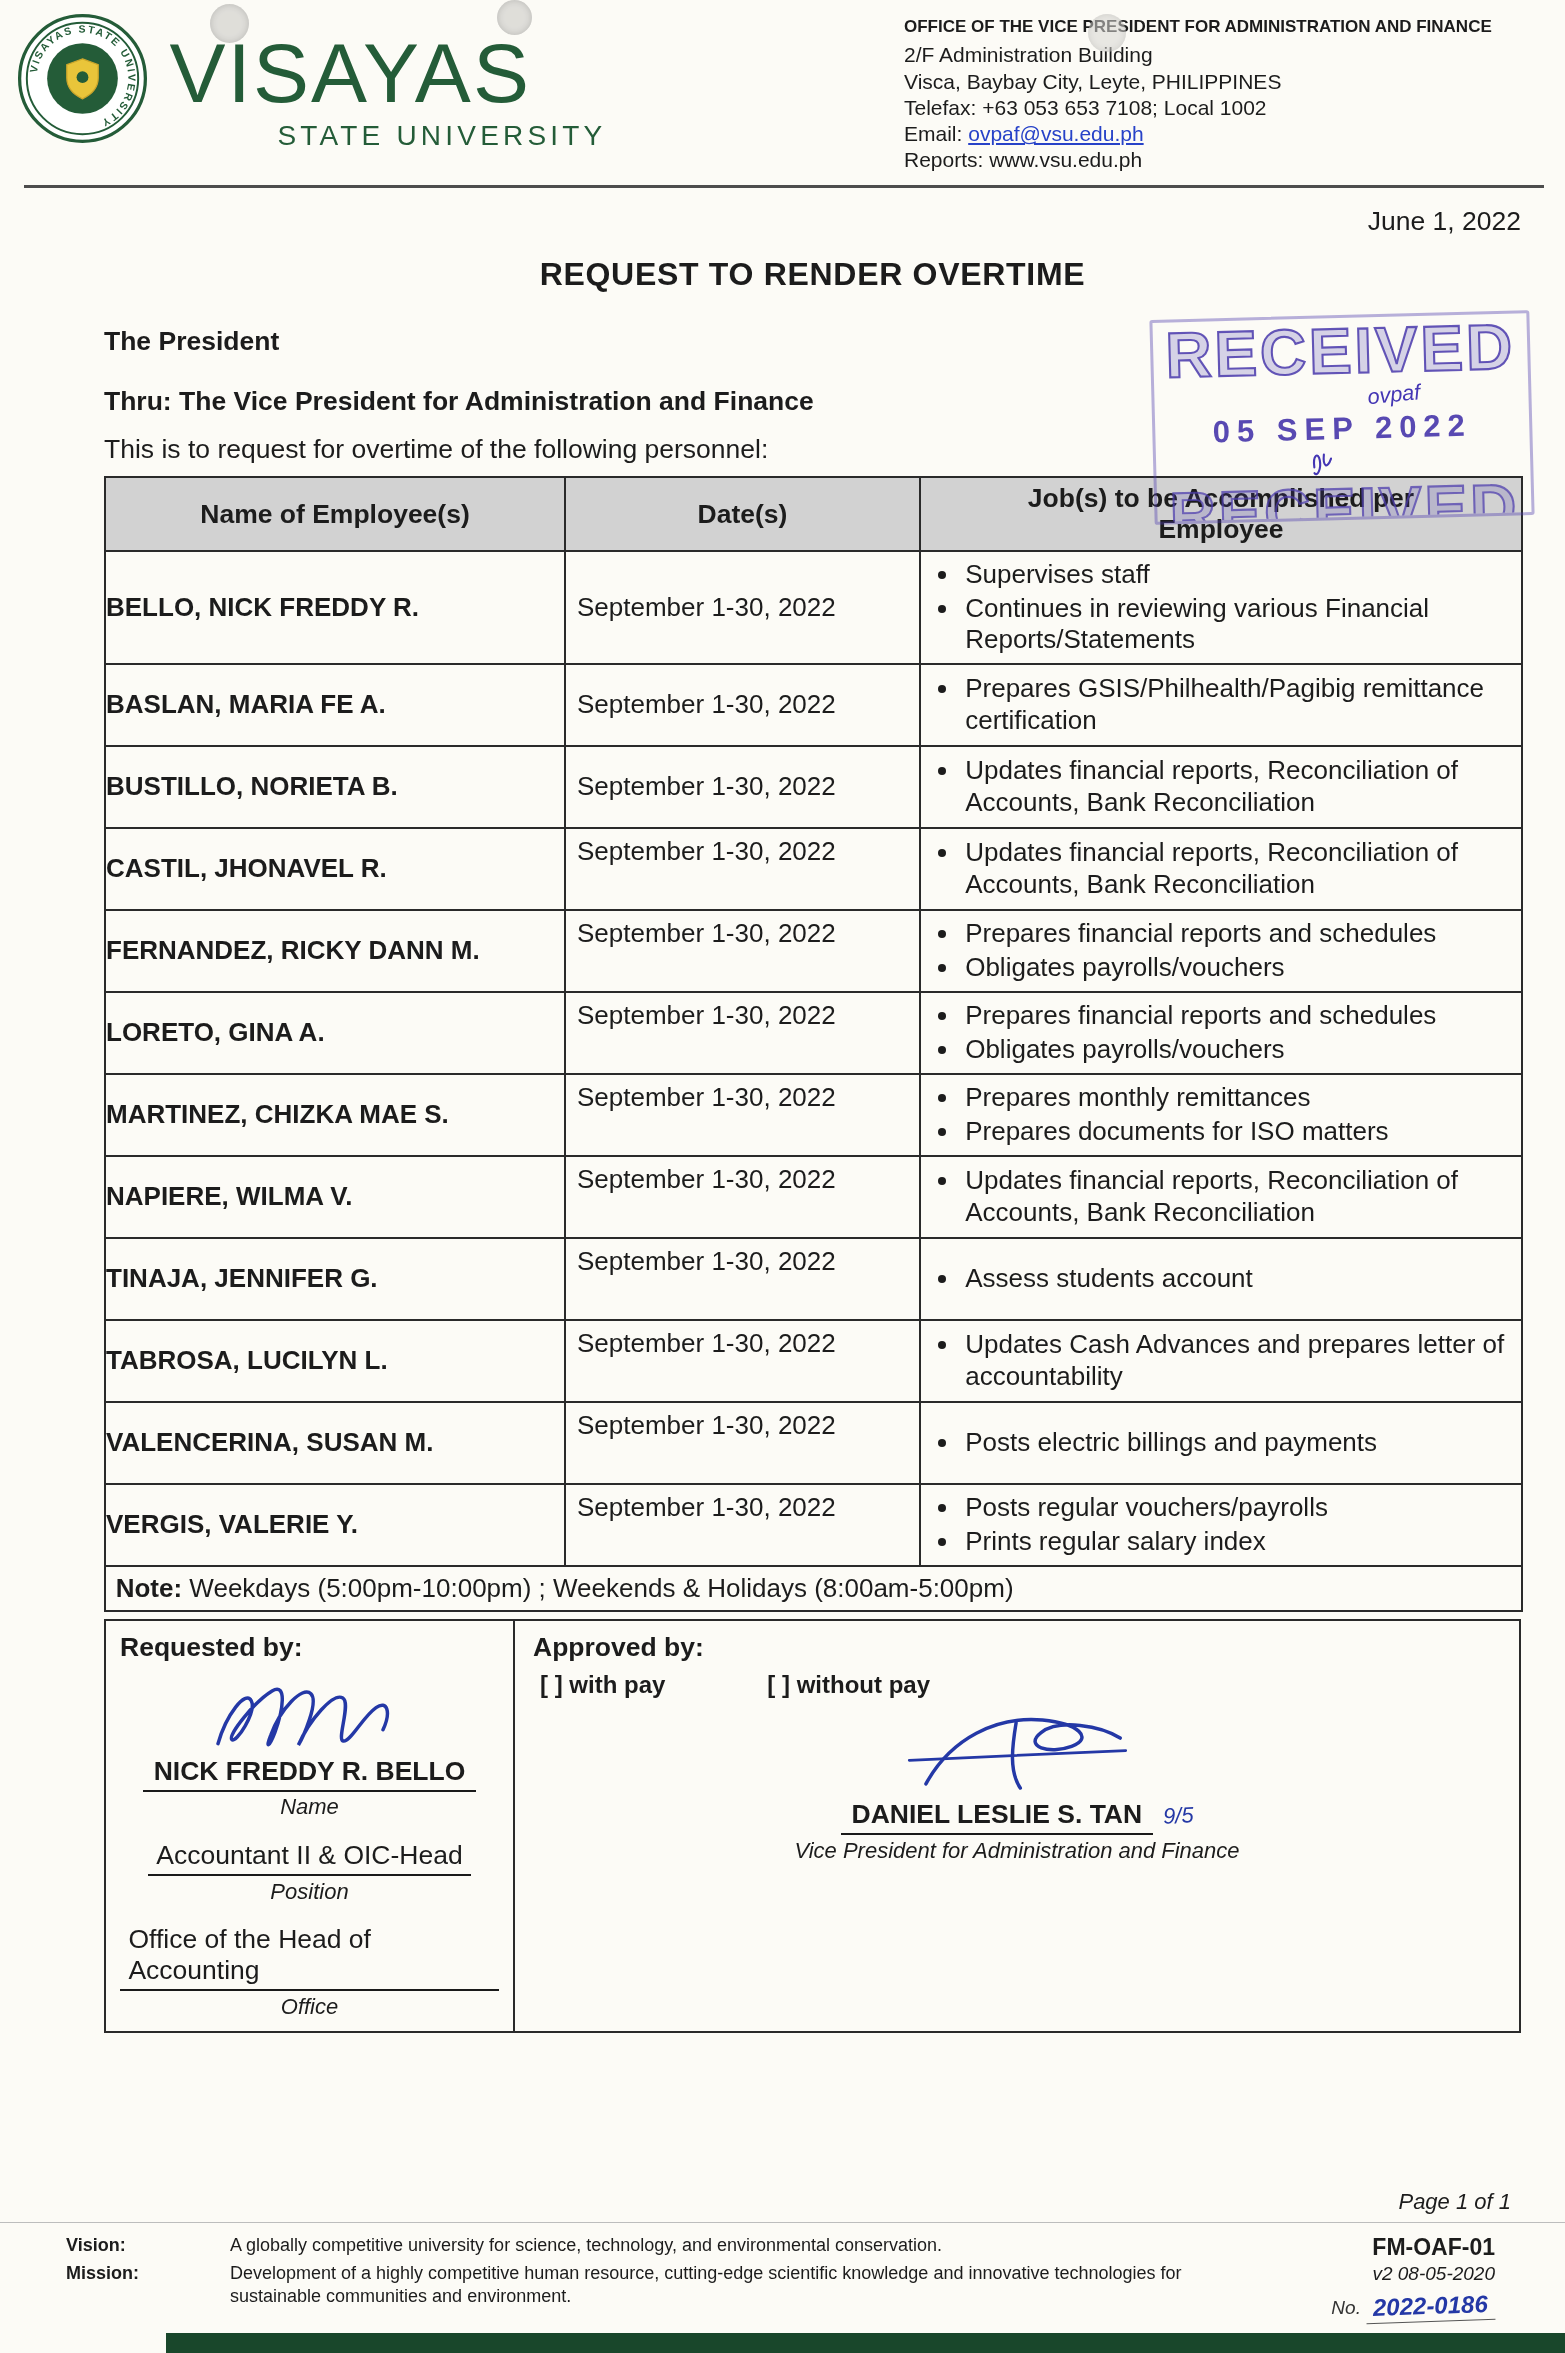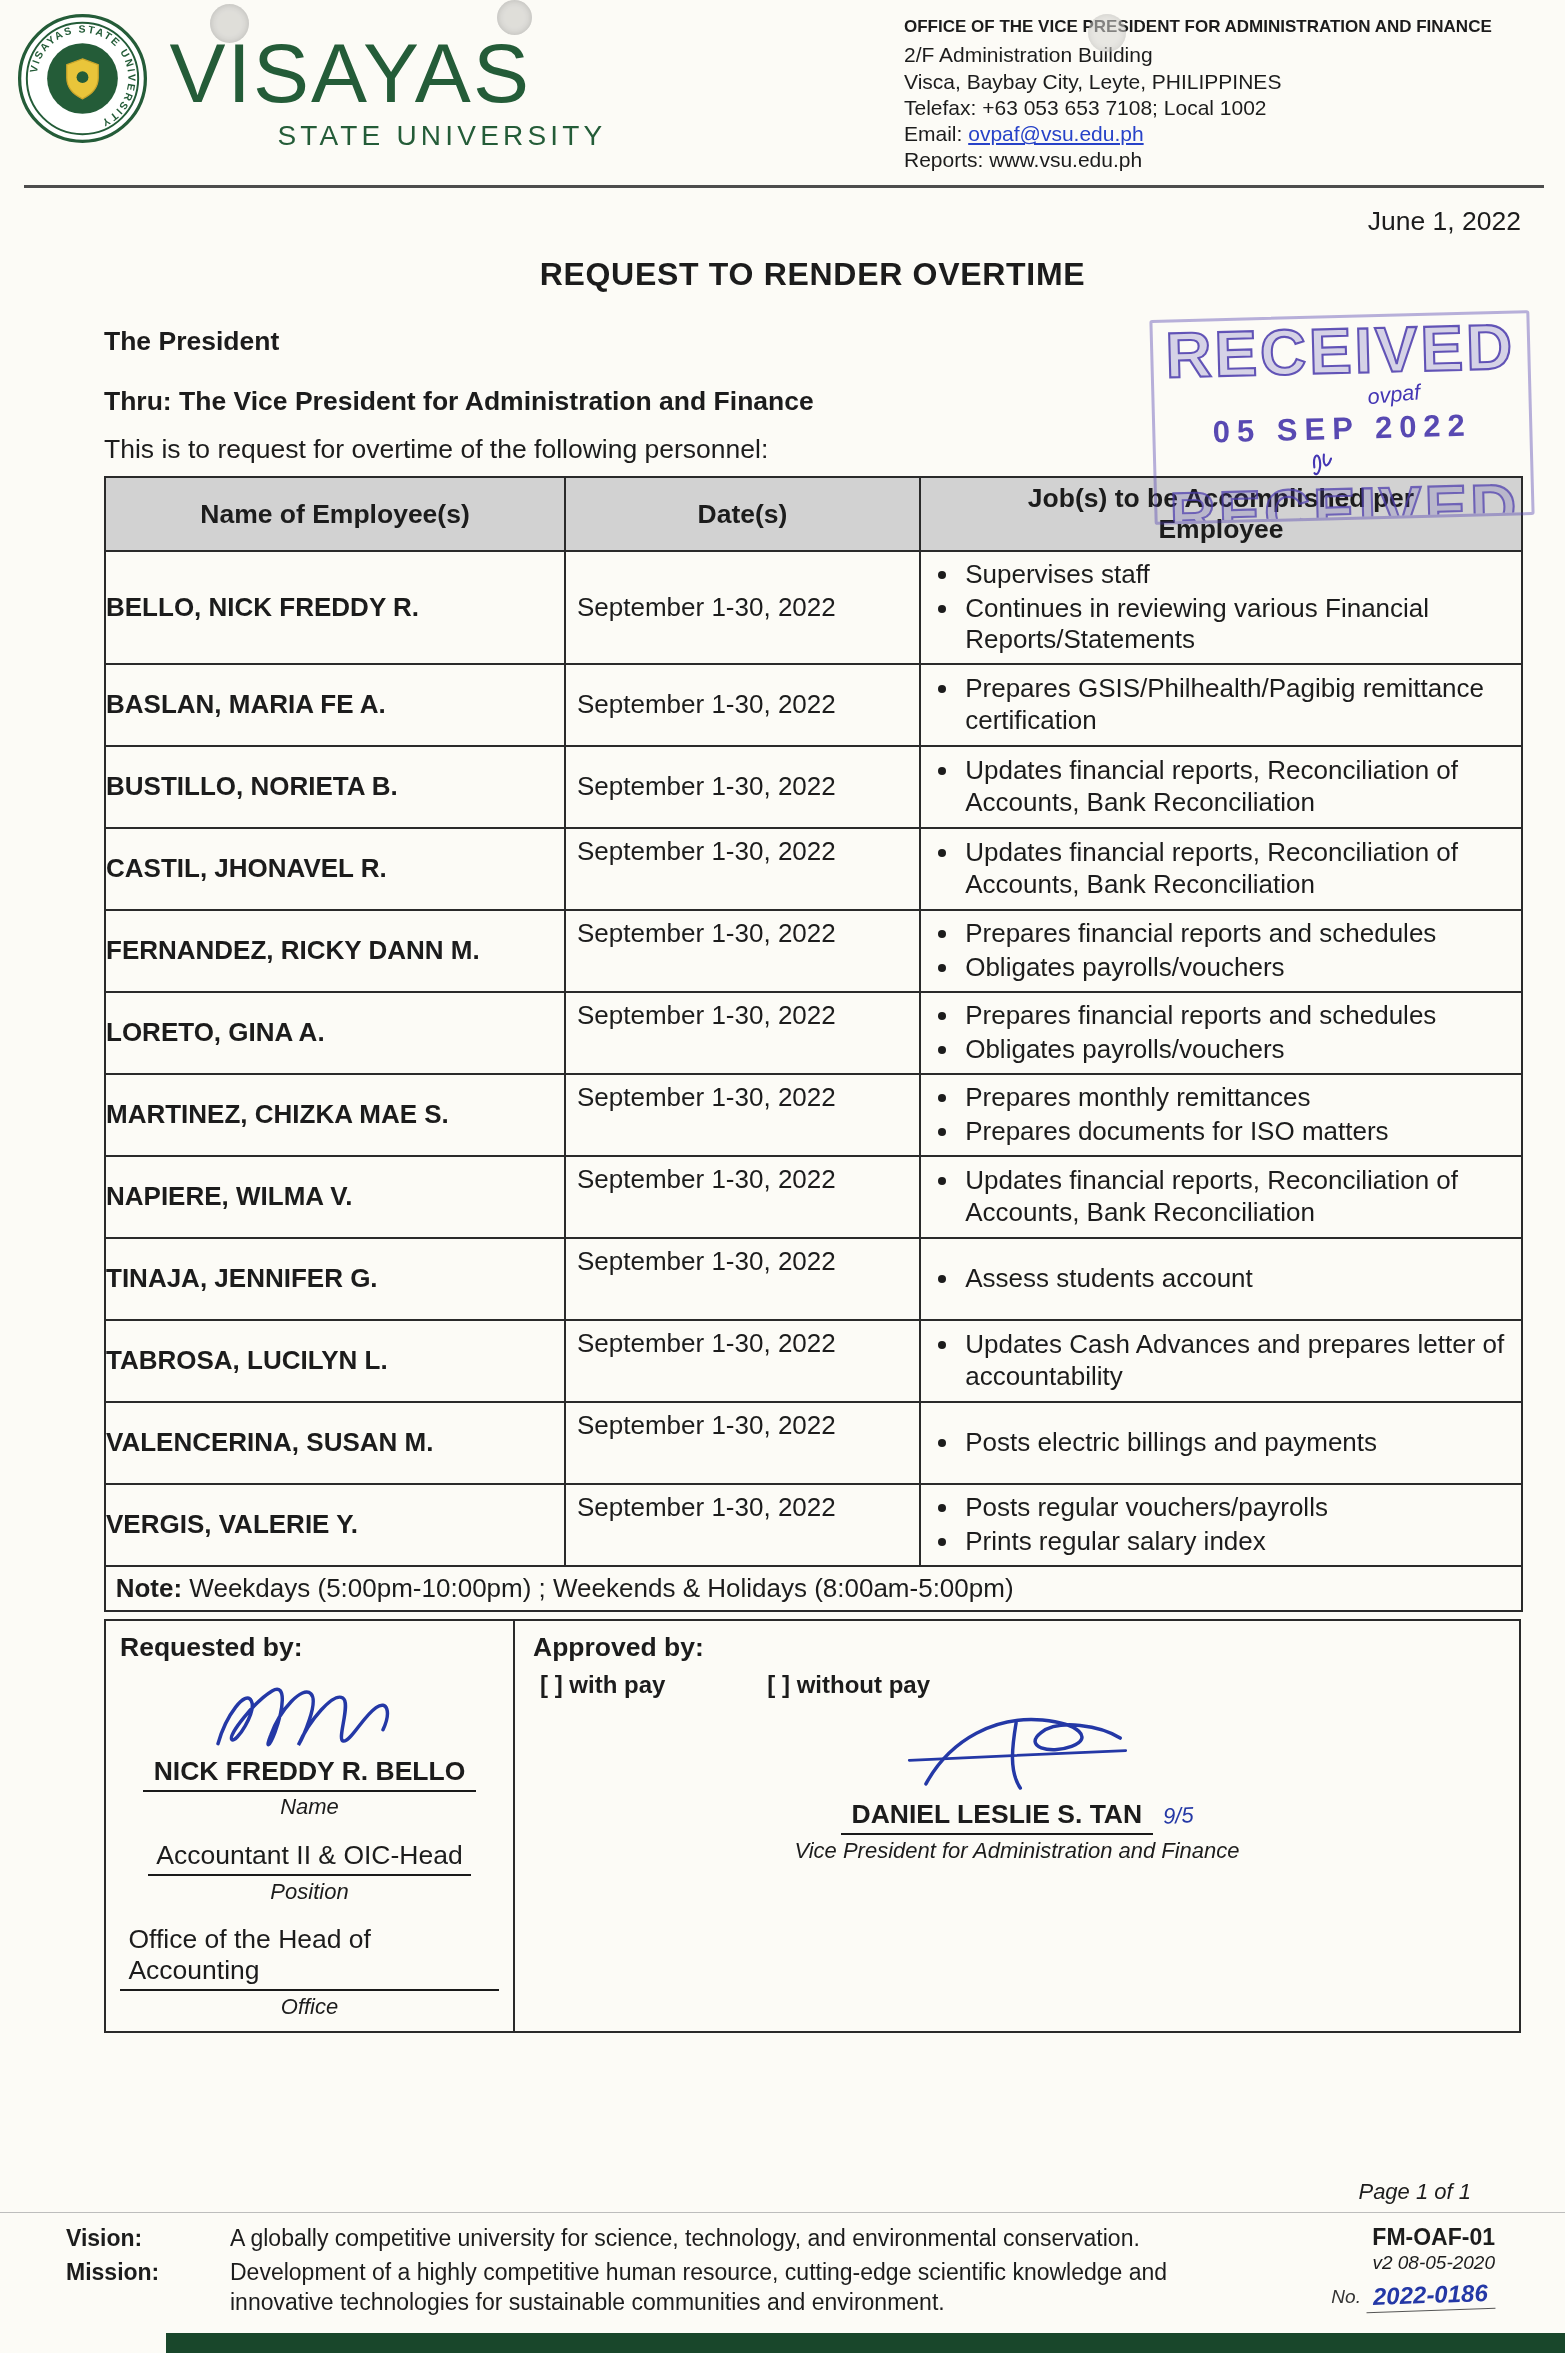--- a/index.html
+++ b/index.html
@@ -72,24 +72,24 @@
   .sig-svg { margin-top:2.8px; margin-bottom:-14px; }
   .sig-name { font-weight:bold; font-size:26.5px; border-bottom:2.1px solid #1a1a1a; padding:0 11px 2.8px; text-align:center; }
   .sig-caption { font-style:italic; font-size:22px; margin-top:2.8px; }
   .sig-under { font-size:26.5px; border-bottom:2.1px solid #1a1a1a; padding:0 8.4px 2.8px; margin-top:19.5px; }
   .name-row { display:flex; align-items:baseline; gap:9.7px; }
   .ink { color:#2438a6; }
   .ink-note { font-style:italic; font-size:22px; transform:rotate(-3deg); }
 
   
   .footer { position:absolute; left:0; right:0; bottom:25px; }
-  .page-num { text-align:right; padding-right:94px; font-style:italic; font-size:22px; }
+  .page-num { text-align:right; padding-right:54px; font-style:italic; font-size:22px; }
   .footer-body { display:flex; border-top:1.4px solid #bdbdbd; margin-top:7px; padding:11px 42px 7px 66px; }
   .vm { flex:1; }
-  .vm-row { display:flex; font-size:23px; line-height:1.3; margin-bottom:4.2px; }
+  .vm-row { display:flex; font-size:18px; line-height:1.3; margin-bottom:4.2px; }
   .vm-label { width:164px; font-weight:bold; flex-shrink:0; }
   .vm-text { max-width:1003px; }
   .codes { width:237px; text-align:right; padding-right:28px; }
   .form-code { font-weight:bold; font-size:23px; }
   .form-version { font-style:italic; font-size:19px; margin-top:1.4px; }
   .form-number { margin-top:7px; font-size:19px; font-style:italic; color:#333; }
   .no-value { color:#2438a6; font-size:24px; font-style:italic; border-bottom:1.4px solid #555;
               padding:0 7px 1.4px; display:inline-block; transform:rotate(-2deg); font-weight:bold; }
   .green-bar { position:absolute; left:166px; right:0; bottom:0; height:21px; background:#19472b; }
 </style>

